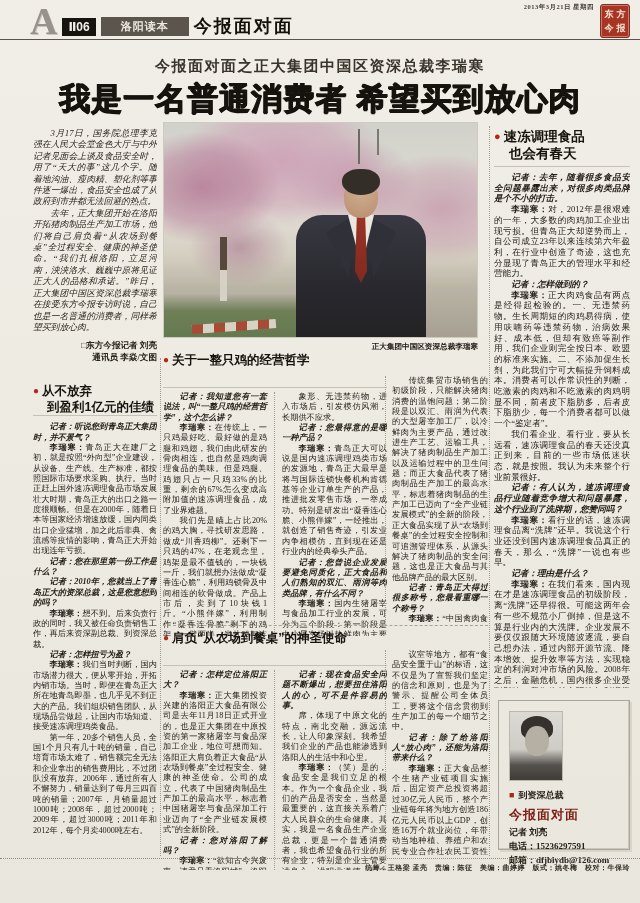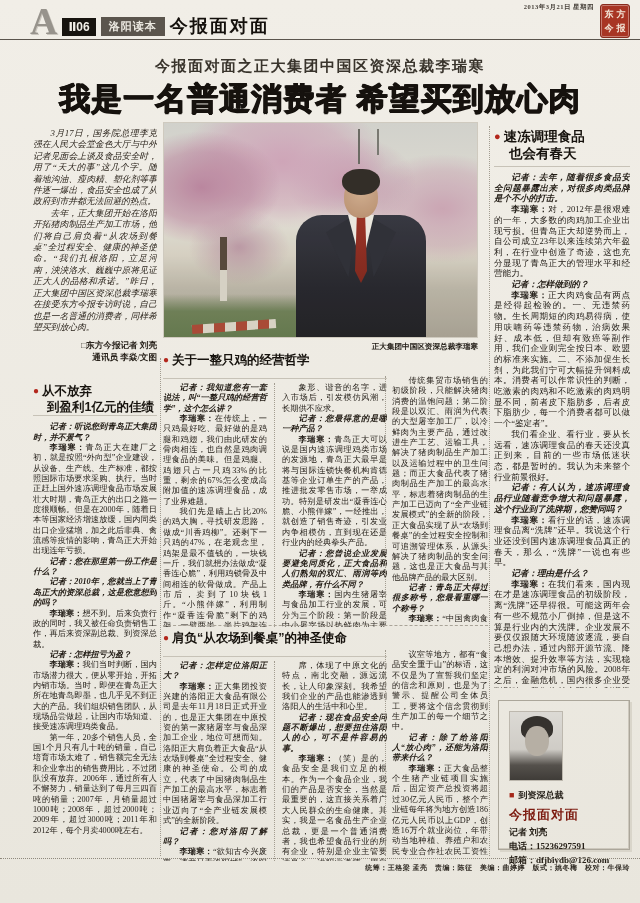--- a/index.html
+++ b/index.html
@@ -13,21 +13,21 @@
   .date-line{top:3px;right:46px;font-size:6.5px;font-weight:bold;color:#453f38;letter-spacing:.5px}
   .seal{top:4px;right:10px;width:30px;height:34px;background:#a83524;border:1px solid #872a1c;border-radius:3px;
     display:grid;grid-template-columns:1fr 1fr;align-items:center;justify-items:center;padding:2px;
     box-shadow:inset 0 0 0 1px rgba(255,255,255,.35)}
   .seal span{font-size:9px;line-height:9px;color:#f3e6d8;font-weight:bold}
   .brand-row{top:6px;left:30px;display:flex;align-items:flex-end;gap:5px}
   .big-a{font-size:38px;line-height:30px;font-weight:bold;color:#97938c;font-family:"Liberation Serif",serif;text-shadow:1px 1px 0 #c9c5bd}
   .page-no{background:#17140f;color:#f2efe8;font-family:"Liberation Sans","DejaVu Sans",sans-serif;
     font-size:12px;font-weight:bold;padding:2px 6px;line-height:14px}
   .section-tag{background:#5b554d;color:#ece9e1;font-family:"Liberation Sans",sans-serif;
-    font-size:11px;font-weight:bold;padding:3px 8px;line-height:13px;letter-spacing:1px}
+    font-size:11px;font-weight:bold;padding:3px 20px;line-height:13px;letter-spacing:1px}
   .column-name{font-family:"Liberation Sans","DejaVu Sans",sans-serif;font-size:18px;font-weight:bold;color:#14100c;letter-spacing:2px;line-height:20px}
   .mast-rule{top:39px;left:0;width:640px;height:1px;background:#5a544c}
 
   
   .kicker{top:57px;left:0;width:640px;text-align:center;font-size:15px;font-weight:bold;color:#39342c;letter-spacing:1.5px}
   .main-title{top:78px;left:0;width:640px;text-align:center;
     font-family:"Liberation Sans","DejaVu Sans",sans-serif;font-size:31px;font-weight:bold;color:#16120e;
     letter-spacing:1px;text-shadow:.8px 0 currentColor,-.8px 0 currentColor,0 .6px currentColor}
 
   
@@ -74,21 +74,21 @@
     background:linear-gradient(#97261b,#7a1e14);clip-path:polygon(15% 0,85% 0,100% 82%,50% 100%,0 82%)}
   .man .lapL{position:absolute;left:30px;top:44px;width:32px;height:64px;background:#23252f;clip-path:polygon(100% 0,0 30%,70% 100%)}
   .man .lapR{position:absolute;left:68px;top:44px;width:32px;height:64px;background:#23252f;clip-path:polygon(0 0,100% 30%,30% 100%)}
   .ph-tone{inset:0;background:rgba(208,192,160,.08)}
   .photo-caption{top:342px;left:163px;width:315px;text-align:right;font-size:7.6px;font-weight:bold;color:#211c16}
 
   
   .sec2{top:352px;left:163px;width:224px}
   .sec3{top:630px;left:163px;width:224px}
   .mid-head{font-family:"Liberation Sans","DejaVu Sans",sans-serif;font-size:12.5px;font-weight:bold;color:#16120d;
-    padding-bottom:9px;border-bottom:1px solid #c7c2b7}
+    padding-bottom:18px;border-bottom:1px solid #c7c2b7}
   .mid-head::before{content:"●";color:#b3271c;font-size:10px;margin-right:3px;vertical-align:1px}
   .cols{display:flex;margin-top:4px}
   .cols .col{width:50%;overflow:hidden}
   .cols .col.a{padding-right:7px;border-right:1px dotted #a29c90}
   .cols .col.b{padding-left:7px}
   .sec2 .cols{height:244px}
   .sec3 .cols{height:200px}
   .midcol .para,.cols .para{font-size:8.2px;line-height:10.35px}
   .colc-top{top:376px;left:385px;width:103px;height:246px;overflow:hidden;padding-left:6px;border-left:1px dotted #a29c90}
   .colc-bot{top:650px;left:385px;width:103px;height:206px;overflow:hidden;padding-left:6px;border-left:1px dotted #a29c90}
@@ -193,21 +193,21 @@
 
   <div class="abs sec2 midcol">
     <div class="mid-head">关于一整只鸡的经营哲学</div>
     <div class="cols">
       <div class="col a qa">
           <p class="para q"><b>记者：</b>我知道您有一套说法，叫“一整只鸡的经营哲学”，这个怎么讲？</p>
           <p class="para a"><b>李瑞寒：</b>在传统上，一只鸡最好吃、最好做的是鸡腿和鸡翅，我们由此研发的骨肉相连，也自然是鸡肉调理食品的美味。但是鸡腿、鸡翅只占一只鸡33%的比重，剩余的67%怎么变成高附加值的速冻调理食品，成了业界难题。</p>
           <p class="para n">我们先是瞄上占比20%的鸡大胸，寻找研发思路，做成“川香鸡柳”。还剩下一只鸡的47%，在老观念里，鸡架是最不值钱的，一块钱一斤，我们就想办法做成“凝香连心脆”，利用鸡锁骨及中间相连的软骨做成。产品上市后，卖到了10块钱1斤。“小熊伴嫁”，利用制作“凝香连骨脆”剩下的鸡架，一劈两半，半片鸡架连着半片鸡小胸，还有这个文艺、</p>
         </div>
       <div class="col b qa">
-          <p class="para n">象形、谐音的名字，进入市场后，引发模仿风潮，长期供不应求。</p>
+          <p class="para n">象形、无违禁药物，进入市场后，引发模仿风潮，长期供不应求。</p>
           <p class="para q"><b>记者：</b>您最得意的是哪一种产品？</p>
           <p class="para a"><b>李瑞寒：</b>青岛正大可以说是国内速冻调理鸡类市场的发源地，青岛正大最早是将与国际连锁快餐机构肯德基等企业订单生产的产品，推进批发零售市场，一举成功。特别是研发出“凝香连心脆、小熊伴嫁”，一经推出，就创造了销售奇迹，引发业内争相模仿，直到现在还是行业内的经典拳头产品。</p>
           <p class="para q"><b>记者：</b>您曾说企业发展要避免同质化，正大食品和人们熟知的双汇、雨润等肉类品牌，有什么不同？</p>
           <p class="para a"><b>李瑞寒：</b>国内生猪屠宰与食品加工行业的发展，可分为三个阶段：第一阶段是中小屠宰场以热鲜肉为主要产品，在</p>
         </div>
     </div>
   </div>
   <div class="abs colc-top qa midcol">
       <p class="para n">传统集贸市场销售的初级阶段，只能解决猪肉消费的温饱问题；第二阶段是以双汇、雨润为代表的大型屠宰加工厂，以冷鲜肉为主要产品，通过改进生产工艺、运输工具，解决了猪肉制品生产加工以及运输过程中的卫生问题；而正大食品代表了猪肉制品生产加工的最高水平，标志着猪肉制品的生产加工已迈向了“全产业链发展模式”的全新的阶段，正大食品实现了从“农场到餐桌”的全过程安全控制和可追溯管理体系，从源头解决了猪肉制品的安全问题，这也是正大食品与其他品牌产品的最大区别。</p>
       <p class="para q"><b>记者：</b>青岛正大得过很多称号，您最看重哪一个称号？</p>
@@ -217,43 +217,43 @@
   <div class="abs sec3 midcol">
     <div class="mid-head">肩负“从农场到餐桌”的神圣使命</div>
     <div class="cols">
       <div class="col a qa">
           <p class="para q"><b>记者：</b>怎样定位洛阳正大？</p>
           <p class="para a"><b>李瑞寒：</b>正大集团投资兴建的洛阳正大食品有限公司是去年11月18日正式开业的，也是正大集团在中原投资的第一家猪屠宰与食品深加工企业，地位可想而知。洛阳正大肩负着正大食品“从农场到餐桌”全过程安全、健康的神圣使命。公司的成立，代表了中国猪肉制品生产加工的最高水平，标志着中国猪屠宰与食品深加工行业迈向了“全产业链发展模式”的全新阶段。</p>
           <p class="para q"><b>记者：</b>您对洛阳了解吗？</p>
           <p class="para a"><b>李瑞寒：</b>“欲知古今兴废事，请君只看洛阳城”，洛阳是十三朝古都，也是世界文化名城，有着悠久的历史，所以，洛阳的很多饮食文化也是有历史渊源的，尤其是水</p>
         </div>
       <div class="col b qa">
+          <p class="para q"><b>记者：</b>现在食品安全问题不断爆出，想要扭住洛阳人的心，可不是件容易的事。</p>
           <p class="para n">席，体现了中原文化的特点，南北交融，源远流长，让人印象深刻。我希望我们企业的产品也能渗透到洛阳人的生活中和心里。</p>
-          <p class="para q"><b>记者：</b>现在食品安全问题不断爆出，想要扭住洛阳人的心，可不是件容易的事。</p>
           <p class="para a"><b>李瑞寒：</b>（笑）是的，食品安全是我们立足的根本。作为一个食品企业，我们的产品是否安全，当然是最重要的，这直接关系着广大人民群众的生命健康。其实，我是一名食品生产企业总裁，更是一个普通消费者，我也希望食品行业的所有企业，特别是企业主管要讲良心、讲职业道德，用自己的良心和道德标准去组织生产、诚信经营，让人民群众能够买到安全、健康的食品。</p>
         </div>
     </div>
   </div>
   <div class="abs colc-bot qa midcol">
       <p class="para n">议室等地方，都有“食品安全重于山”的标语，这不仅是为了宣誓我们坚定的信念和原则，也是为了警示、提醒公司全体员工，要将这个信念贯彻到生产加工的每一个细节之中。</p>
       <p class="para q"><b>记者：</b>除了给洛阳人“放心肉”，还能为洛阳带来什么？</p>
       <p class="para a"><b>李瑞寒：</b>正大食品整个生猪产业链项目实施后，固定资产总投资将超过30亿元人民币，整个产业链每年将为地方创造186亿元人民币以上GDP，创造16万个就业岗位，年带动当地种植、养殖户和农民专业合作社农民工资性收入2亿元以上；推动洛阳市物流贸易、包装运输、商业连锁业的升级，促进第一、第二、第三产业的融合发展；为现代农牧食品业的发展起到重要的示范、带动和辐射作用。</p>
     </div>
 
   <div class="abs sidebar">
     <div class="sb-head">
       <span class="l1">速冻调理食品</span>
       <span class="l2">也会有春天</span>
     </div>
     <div class="sb-text qa">
         <p class="para q"><b>记者：</b>去年，随着很多食品安全问题暴露出来，对很多肉类品牌是个不小的打击。</p>
         <p class="para a"><b>李瑞寒：</b>对，2012年是很艰难的一年，大多数的肉鸡加工企业出现亏损。但青岛正大却逆势而上，自公司成立23年以来连续第六年盈利，在行业中创造了奇迹，这也充分显现了青岛正大的管理水平和经营能力。</p>
         <p class="para q"><b>记者：</b>怎样做到的？</p>
         <p class="para a"><b>李瑞寒：</b>正大肉鸡食品有两点是经得起检验的。一、无违禁药物。生长周期短的肉鸡易得病，使用呋喃药等违禁药物，治病效果好、成本低，但却有致癌等副作用，我们企业则完全按日本、欧盟的标准来实施。二、不添加促生长剂，为此我们宁可大幅提升饲料成本。消费者可以作常识性的判断，吃激素的肉鸡和不吃激素的肉鸡明显不同，前者皮下脂肪多，后者皮下脂肪少，每一个消费者都可以做一个“鉴定者”。</p>
-        <p class="para n">我们看企业、看行业，要从长远看，速冻调理食品的春天还没真正到来，目前的一些市场低迷状态，都是暂时的。我认为未来整个行业前景很好。</p>
+        <p class="para n">我们看企业、看行业，要从长远看，速冻调理食品的春天还没真正到来，目前的一些市场低迷状态，就是按照。我认为未来整个行业前景很好。</p>
         <p class="para q"><b>记者：</b>有人认为，速冻调理食品行业随着竞争增大和问题暴露，这个行业到了洗牌期，您赞同吗？</p>
         <p class="para a"><b>李瑞寒：</b>看行业的话，速冻调理食品离“洗牌”还早。我说这个行业还没到国内速冻调理食品真正的春天，那么，“洗牌”一说也有些早。</p>
         <p class="para q"><b>记者：</b>理由是什么？</p>
         <p class="para a"><b>李瑞寒：</b>在我们看来，国内现在才是速冻调理食品的初级阶段，离“洗牌”还早得很。可能这两年会有一些不规范小厂倒掉，但是这不算是行业内的大洗牌。企业发展不要仅仅跟随大环境随波逐流，要自己想办法，通过内部开源节流、降本增效、提升效率等方法，实现稳定的利润对冲市场的风险。2008年之后，金融危机，国内很多企业受到影响，我们依然实现连年利润攀升。</p>
       </div>
   </div>
 
   <div class="abs card">
     <div class="portrait">
       <div class="p-hair"></div>

